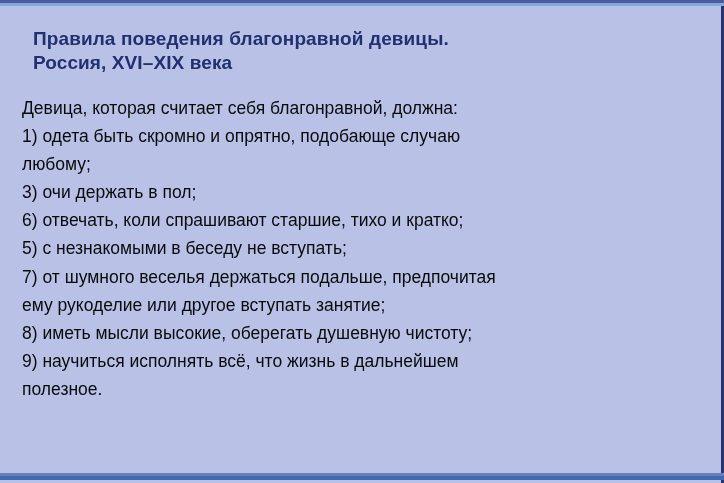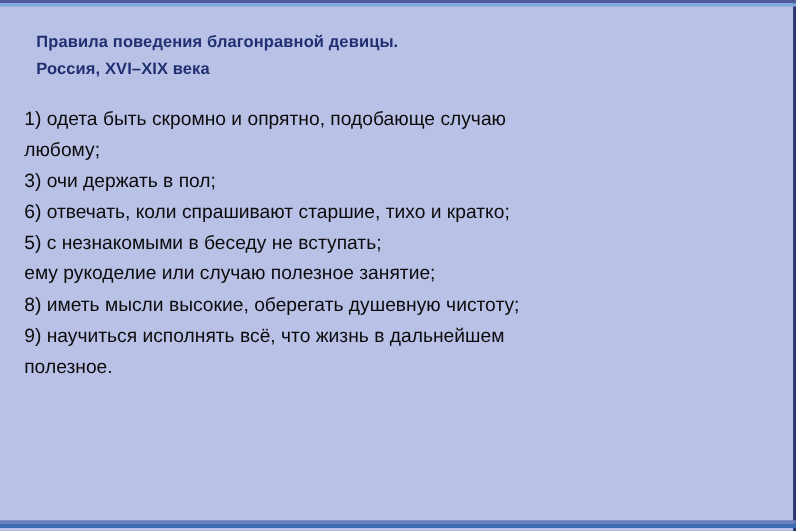--- a/index.html
+++ b/index.html
@@ -58,21 +58,21 @@
     height: 4px;
     background: #3d6cb5;
   }
 
   #title-block {
     position: absolute;
     top: 27px;
     left: 33px;
     width: 660px;
     color: #203070;
-    font-size: 15px;
+    font-size: 19px;
     font-weight: bold;
     line-height: 24px;
     letter-spacing: 0.1px;
   }
   #title-block .title-line {
     display: block;
     white-space: nowrap;
   }
 
   #body-block {
@@ -97,26 +97,28 @@
 
   <div id="top-rule-outer"></div>
   <div id="top-rule-inner"></div>
 
   <div id="title-block">
     <span class="title-line">Правила поведения благонравной девицы.</span>
     <span class="title-line">Россия, XVI–XIX века</span>
   </div>
 
   <div id="body-block">
+    <span class="body-line">Девица, которая считает себя благонравной, должна:</span>
     <span class="body-line">1) одета быть скромно и опрятно, подобающе случаю</span>
     <span class="body-line">любому;</span>
     <span class="body-line">3) очи держать в пол;</span>
     <span class="body-line">6) отвечать, коли спрашивают старшие, тихо и кратко;</span>
     <span class="body-line">5) с незнакомыми в беседу не вступать;</span>
-    <span class="body-line">ему рукоделие или случаю полезное занятие;</span>
+    <span class="body-line">7) от шумного веселья держаться подальше, предпочитая</span>
+    <span class="body-line">ему рукоделие или другое вступать занятие;</span>
     <span class="body-line">8) иметь мысли высокие, оберегать душевную чистоту;</span>
     <span class="body-line">9) научиться исполнять всё, что жизнь в дальнейшем</span>
     <span class="body-line">полезное.</span>
   </div>
 
   <div id="bottom-rule-inner"></div>
   <div id="bottom-rule-outer"></div>
 
 </div>
 

